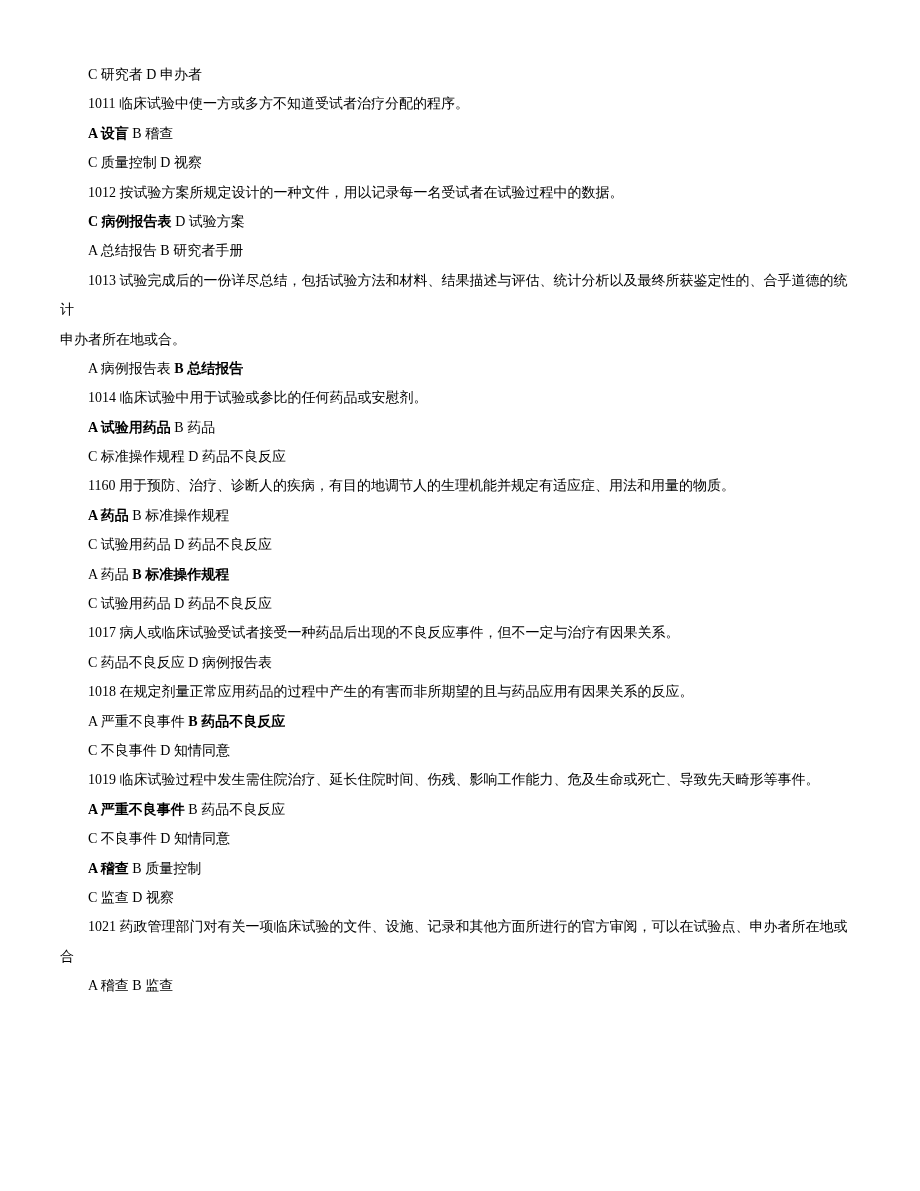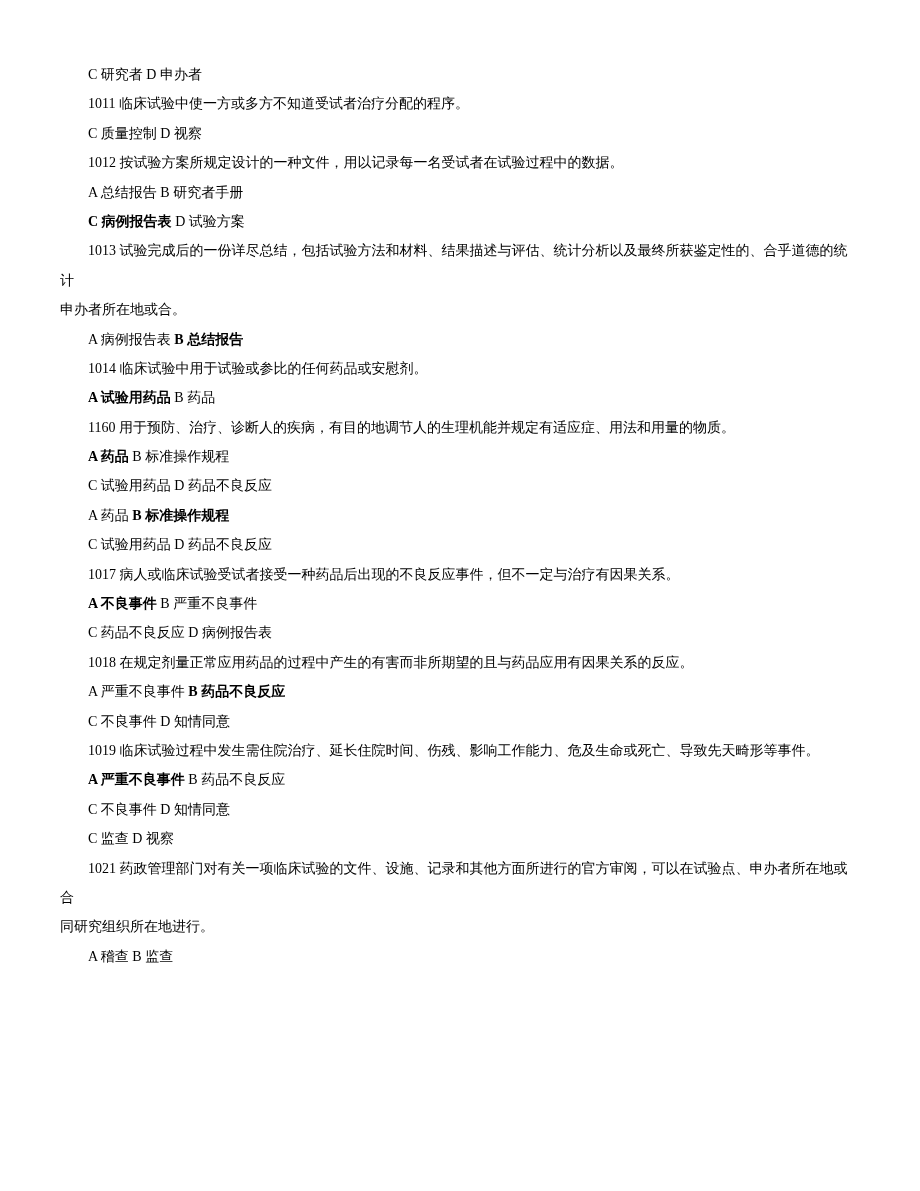--- a/index.html
+++ b/index.html
@@ -23,40 +23,41 @@
     .no-indent {
       text-indent: 0;
     }
   </style>
 </head>
 <body>
 
 <div id="content">
     <p><span>C 研究者 D 申办者</span></p>
     <p><span>1011 临床试验中使一方或多方不知道受试者治疗分配的程序。</span></p>
+    <p><span class="bold">A 设盲</span><span> B 稽查</span></p>
     <p><span>C 质量控制 D 视察</span></p>
     <p><span>1012 按试验方案所规定设计的一种文件，用以记录每一名受试者在试验过程中的数据。</span></p>
+    <p><span class="bold">C 病例报告表</span><span> D 试验方案</span></p>
     <p><span>A 总结报告 B 研究者手册</span></p>
-    <p><span class="bold">C 病例报告表</span><span> D 试验方案</span></p>
     <p><span>1013 试验完成后的一份详尽总结，包括试验方法和材料、结果描述与评估、统计分析以及最终所获鉴定性的、合乎道德的统计</span></p>
     <p class="no-indent"><span>申办者所在地或合。</span></p>
     <p><span>A 病例报告表 </span><span class="bold">B 总结报告</span></p>
     <p><span>1014 临床试验中用于试验或参比的任何药品或安慰剂。</span></p>
     <p><span class="bold">A 试验用药品</span><span> B 药品</span></p>
+    <p><span>C 标准操作规程 D 药品不良反应</span></p>
     <p><span>1160 用于预防、治疗、诊断人的疾病，有目的地调节人的生理机能并规定有适应症、用法和用量的物质。</span></p>
     <p><span class="bold">A 药品</span><span> B 标准操作规程</span></p>
     <p><span>C 试验用药品 D 药品不良反应</span></p>
     <p><span>A 药品 </span><span class="bold">B 标准操作规程</span></p>
     <p><span>C 试验用药品 D 药品不良反应</span></p>
     <p><span>1017 病人或临床试验受试者接受一种药品后出现的不良反应事件，但不一定与治疗有因果关系。</span></p>
-    <p><span class="bold">A 不良事件</span><span> B 严重不良事件</span></p>
     <p><span>C 药品不良反应 D 病例报告表</span></p>
     <p><span>1018 在规定剂量正常应用药品的过程中产生的有害而非所期望的且与药品应用有因果关系的反应。</span></p>
     <p><span>A 严重不良事件 </span><span class="bold">B 药品不良反应</span></p>
     <p><span>C 不良事件 D 知情同意</span></p>
     <p><span>1019 临床试验过程中发生需住院治疗、延长住院时间、伤残、影响工作能力、危及生命或死亡、导致先天畸形等事件。</span></p>
     <p><span class="bold">A 严重不良事件</span><span> B 药品不良反应</span></p>
     <p><span>C 不良事件 D 知情同意</span></p>
+    <p><span class="bold">A 稽查</span><span> B 质量控制</span></p>
     <p><span>C 监查 D 视察</span></p>
     <p><span>1021 药政管理部门对有关一项临床试验的文件、设施、记录和其他方面所进行的官方审阅，可以在试验点、申办者所在地或合</span></p>
-    <p class="no-indent"><span>同研究组织所在地进行。</span></p>
     <p><span>A 稽查 B 监查</span></p>
   </div>
 
 </body></html>

